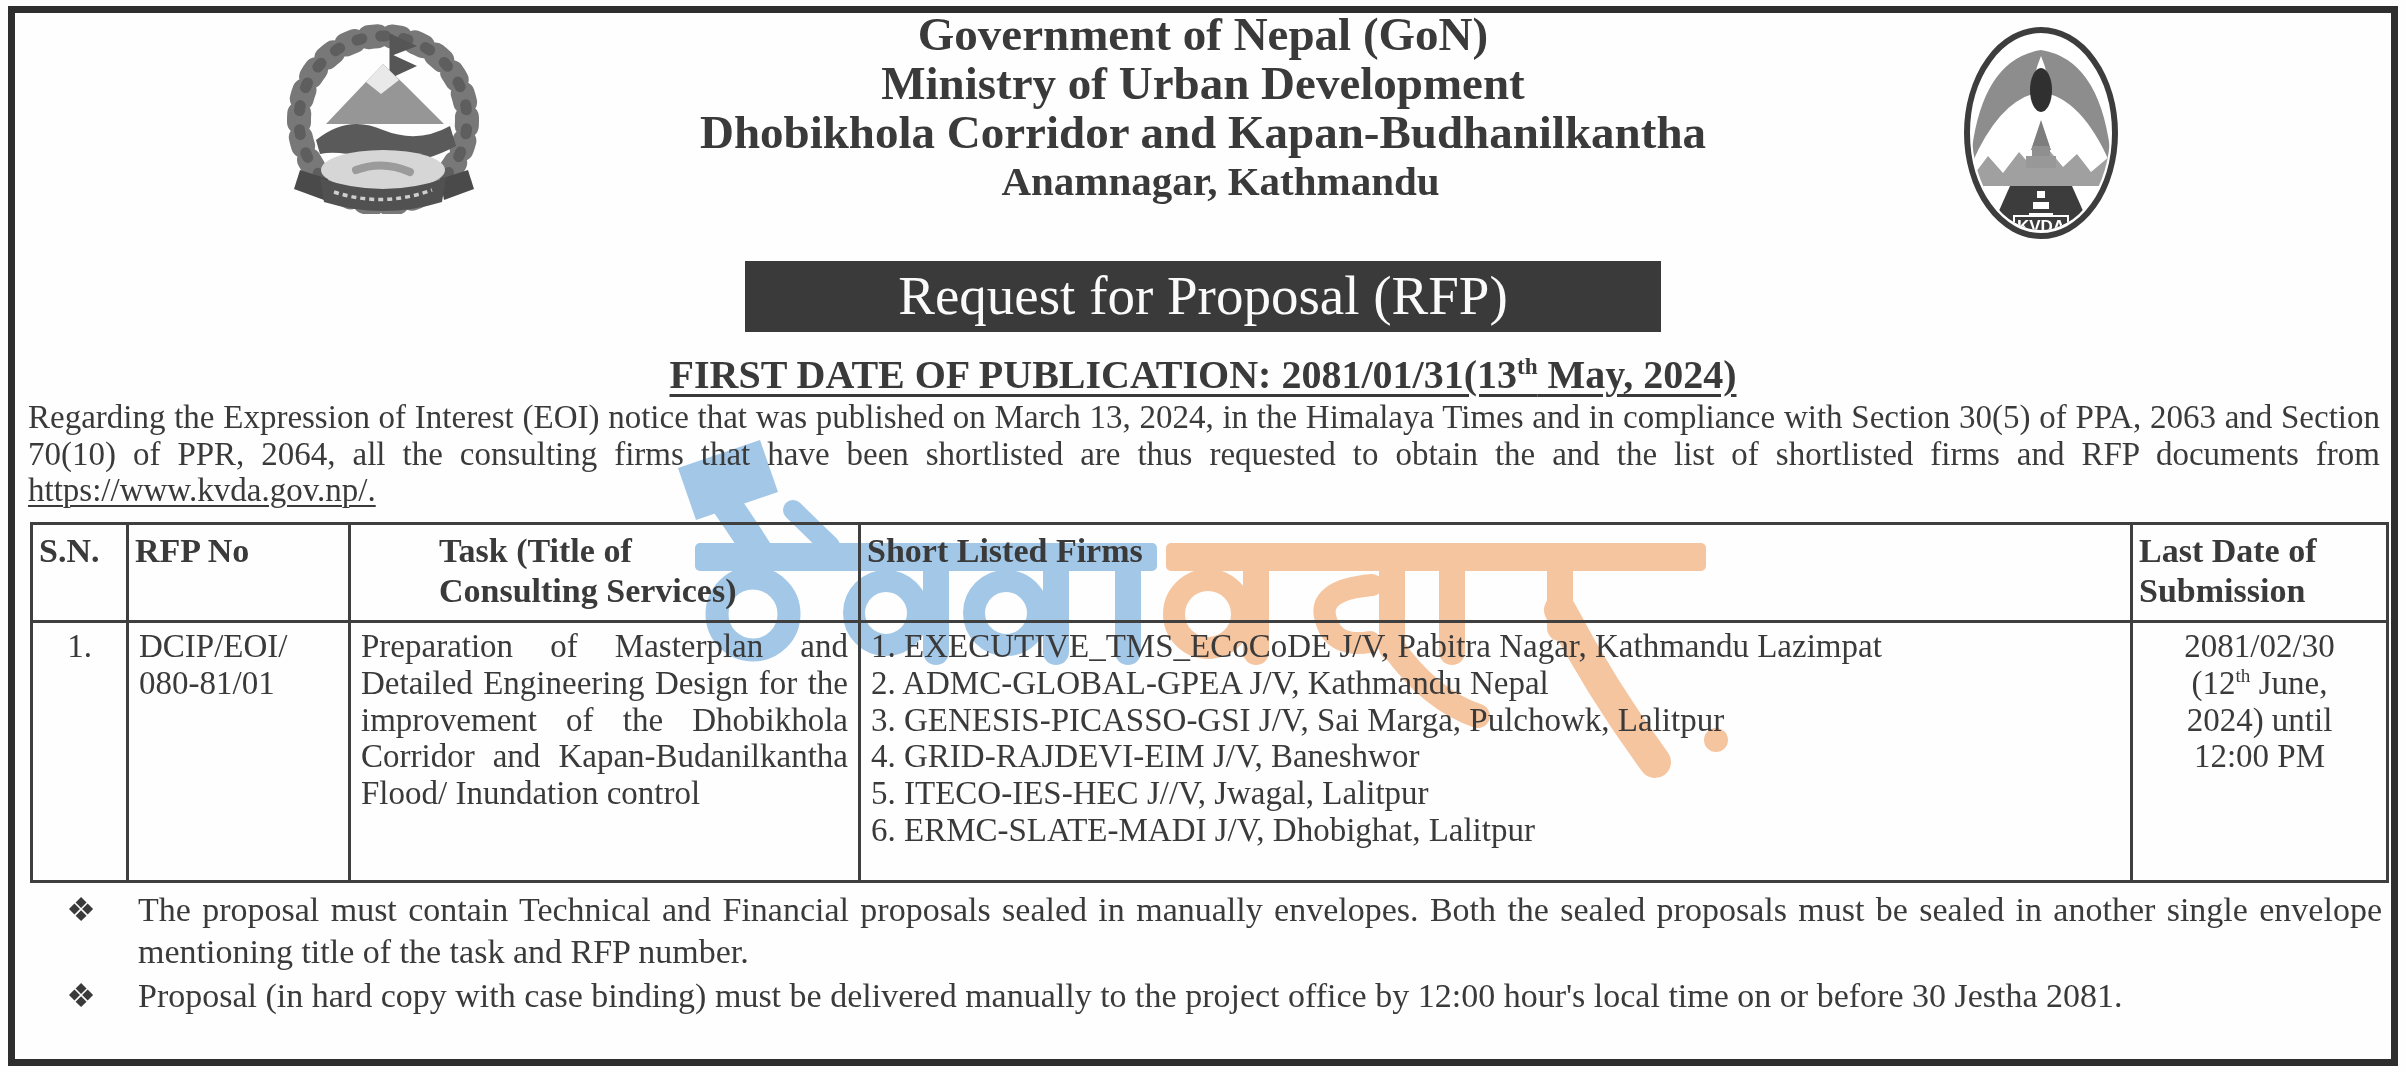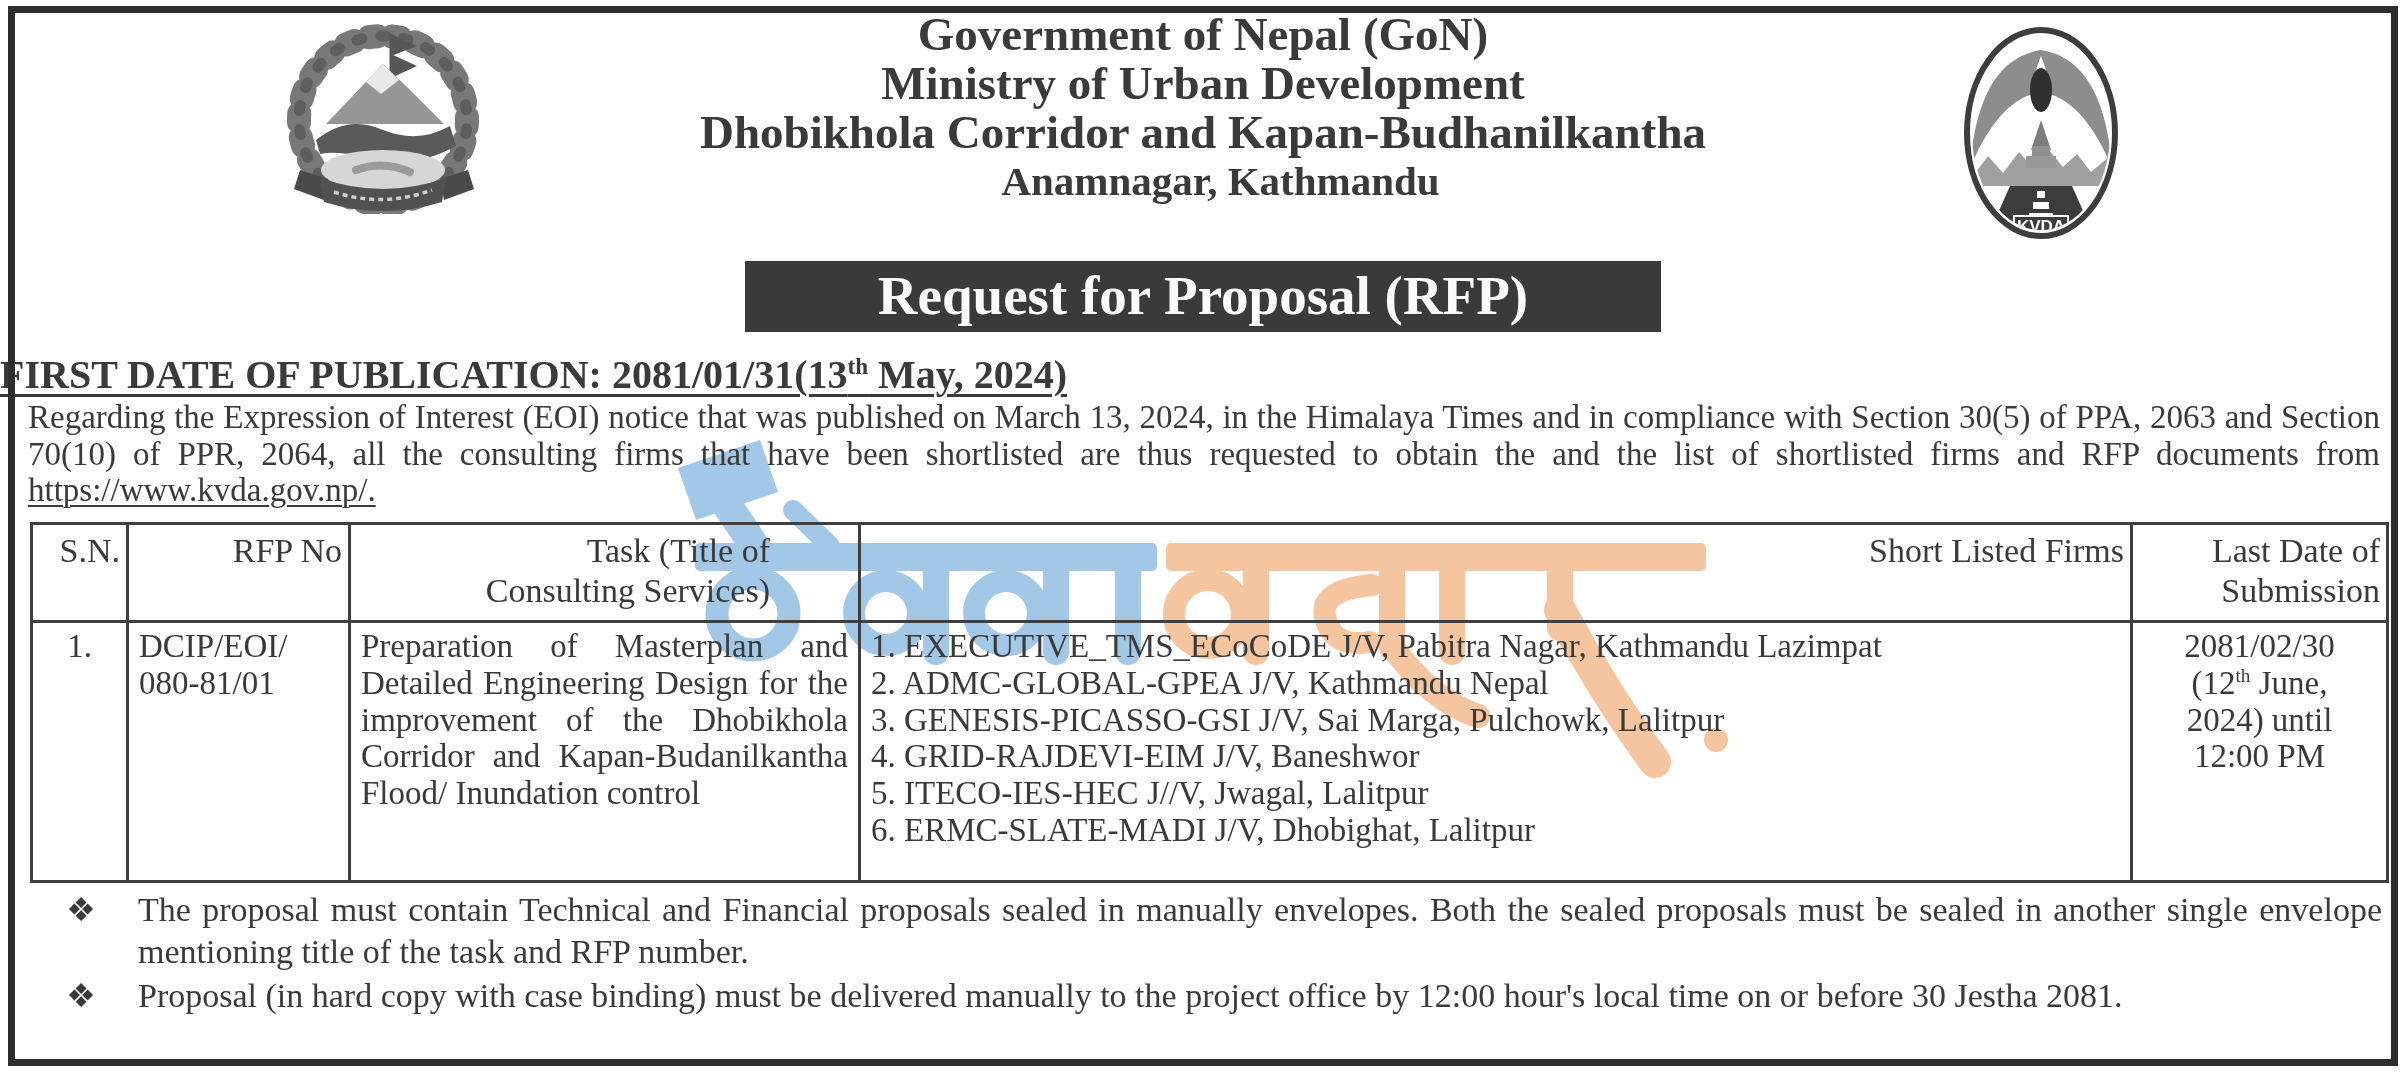--- a/index.html
+++ b/index.html
@@ -12,32 +12,32 @@
   .wm{position:absolute;left:0;top:0;width:2406px;height:1073px;z-index:0;opacity:.95;}
   
   .emblem{position:absolute;left:278px;top:22px;width:215px;height:192px;z-index:1;}
   .kvda{position:absolute;left:1962px;top:26px;width:158px;height:214px;z-index:1;}
   
   .masthead{position:absolute;left:0;right:0;top:10px;text-align:center;font-weight:bold;z-index:1;}
   .masthead .l{font-size:47px;line-height:49px;white-space:nowrap;}
   .masthead .l5{font-size:41px;line-height:49px;white-space:nowrap;margin-left:35px;}
   .banner{
     position:absolute;left:50%;transform:translateX(-50%);top:261px;width:916px;height:71px;
-    background:#3a3a3a;color:#fafafa;font-weight:bold;font-size:55px;line-height:69px;
+    background:#3a3a3a;color:#fafafa;font-weight:normal;font-size:55px;line-height:69px;
     text-align:center;z-index:1;white-space:nowrap;
   }
-  .pubdate{position:absolute;left:0;right:0;top:351px;font-weight:bold;font-size:40px;z-index:1;}
+  .pubdate{position:absolute;left:0;right:0;top:351px;text-align:center;font-weight:bold;font-size:40px;z-index:1;}
   .pubdate .u{text-decoration:underline;text-decoration-thickness:3px;text-underline-offset:6px;}
   sup{font-size:58%;line-height:0;}
   .intro{position:absolute;left:28px;top:399px;width:2352px;font-size:33px;line-height:36.5px;text-align:justify;z-index:1;}
   .intro a{color:inherit;text-decoration:underline;text-decoration-thickness:2px;text-underline-offset:4px;}
   
   .rfp-table{position:absolute;left:30px;top:522px;border-collapse:collapse;table-layout:fixed;z-index:1;}
   .rfp-table th,.rfp-table td{border:3px solid #3f3f3f;vertical-align:top;box-sizing:border-box;}
-  .rfp-table th{font-size:34px;font-weight:normal;text-align:right;line-height:40px;height:98px;padding:6px 6px 0;}
+  .rfp-table th{font-size:34px;font-weight:bold;text-align:left;line-height:40px;height:98px;padding:6px 6px 0;}
   .rfp-table th.th-task{padding:6px 88px 0;}
   .rfp-table td{font-size:33px;line-height:36.8px;padding:5px 10px;height:260px;}
   td.sn{text-align:center;}
   td.task{text-align:justify;margin-top:22px;}
   td.firms div{white-space:nowrap;overflow:hidden;}
   td.lastdate{text-align:center;padding:5px 4px;}
   
   .notes{position:absolute;left:30px;top:889px;width:2352px;z-index:1;}
   .note{display:flex;font-size:34px;line-height:42px;margin-bottom:2px;}
   .note .dia{flex:0 0 62px;margin-left:20px;margin-right:26px;text-align:center;font-size:33px;

